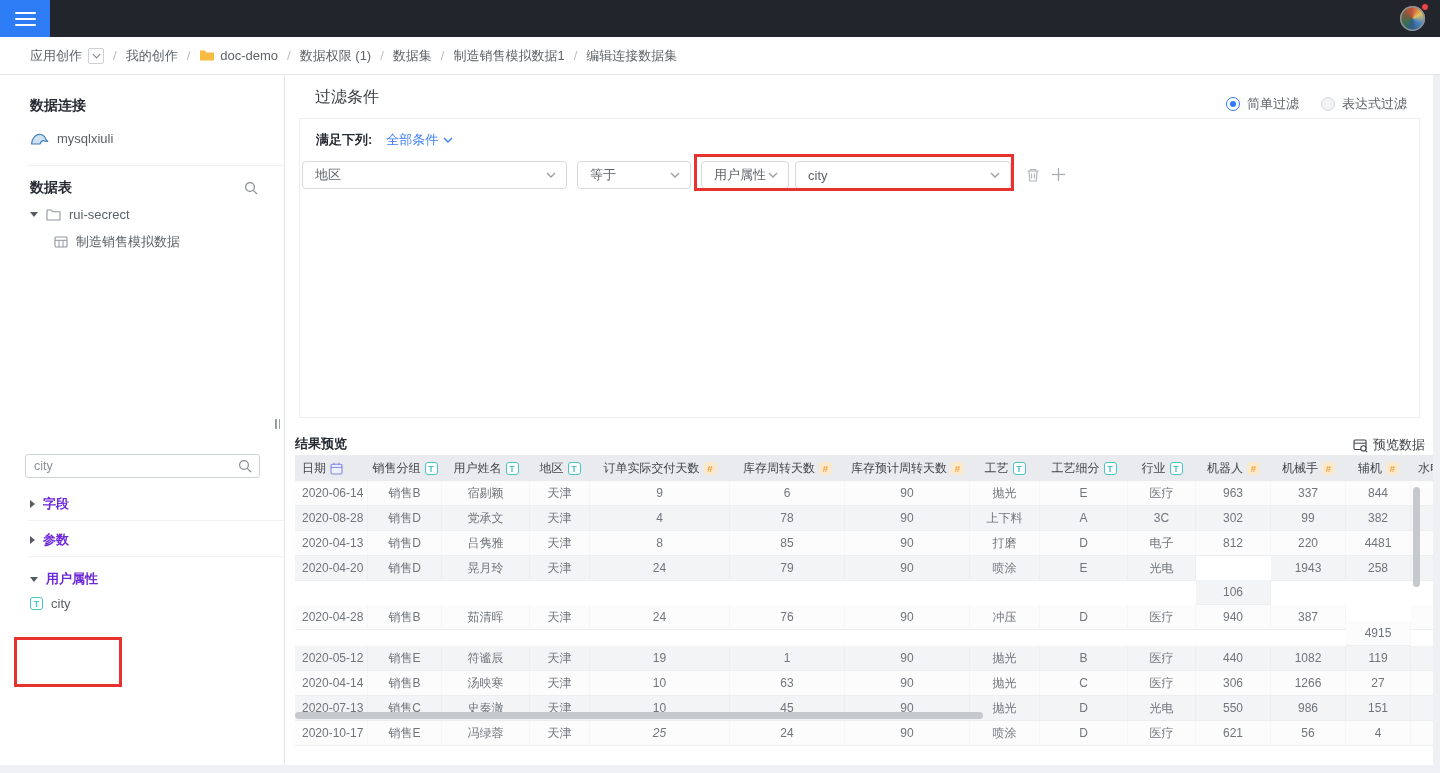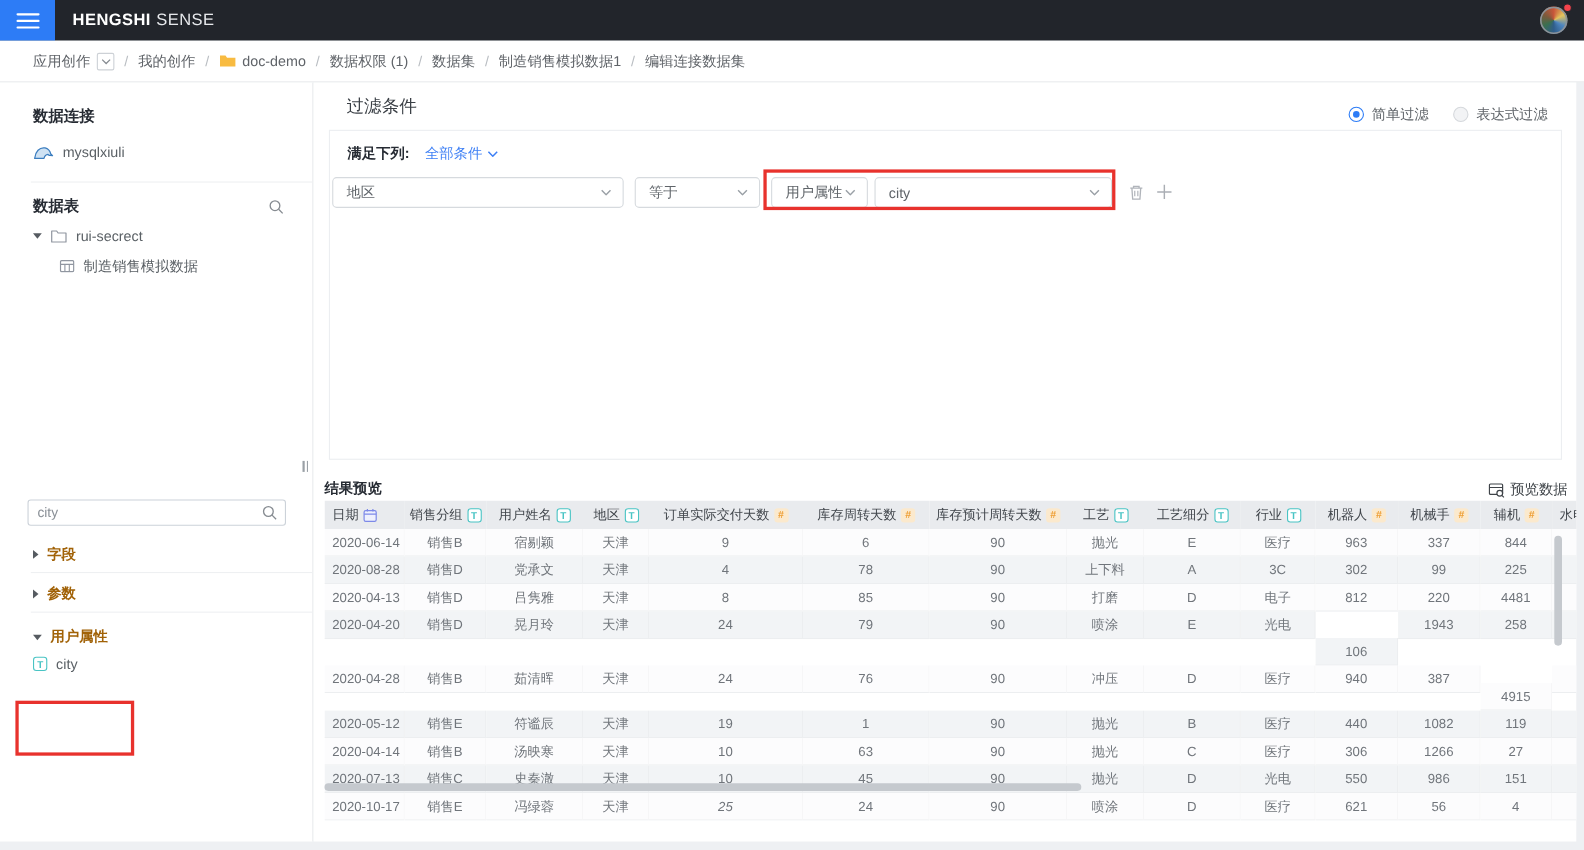--- a/index.html
+++ b/index.html
@@ -44,21 +44,21 @@
   .sb-title { position:absolute; left:30px; font-size:14px; font-weight:700; color:#262b33; }
   .sb-row { position:absolute; left:30px; display:flex; align-items:center; gap:8px;
     font-size:13px; color:#5b6166; cursor:pointer; }
   .sb-divider { position:absolute; left:28px; right:0; border-top:1px solid #eef0f2; }
   .sb-search { position:absolute; left:25px; top:379px; width:235px; height:24px;
     border:1px solid #ccd2d9; border-radius:3px; background:#fff; display:flex; align-items:center; }
   .sb-search input { flex:1; border:none; outline:none; background:transparent; padding:0 8px;
     font-size:12.5px; color:#8a9097; font-family:inherit; }
   .sb-search .mag { margin-right:7px; display:flex; }
   .sb-section { position:absolute; left:30px; display:flex; align-items:center; gap:8px;
-    font-size:13px; font-weight:700; color:#a16207; cursor:pointer; }
+    font-size:13px; font-weight:700; color:#6d28d9; cursor:pointer; }
   .caret-right { width:0; height:0; border-top:4px solid transparent; border-bottom:4px solid transparent;
     border-left:5px solid #565b61; }
   .caret-down { width:0; height:0; border-left:4px solid transparent; border-right:4px solid transparent;
     border-top:5px solid #565b61; }
 
   .ticon { display:inline-block; width:13px; height:13px; line-height:12px; border:1px solid var(--teal);
     border-radius:3px; color:var(--teal); font-size:9px; font-weight:700; text-align:center;
     background:#fff; flex:none; }
   .hicon { display:inline-block; width:13px; height:13px; line-height:13px; border-radius:3px;
     background:#fbe9cd; color:var(--orange); font-size:9.5px; font-weight:700; text-align:center; flex:none; }
@@ -128,24 +128,20 @@
 </style>
 </head>
 <body>
 
 <div class="topbar">
   <div class="hamburger">
       <i></i>
       <i></i>
       <i></i>
     </div>
-  <div class="brand">
-    <b>HENGSHI</b>
-    <span>SENSE</span>
-  </div>
   <div class="avatar"></div>
   <div class="avatar-dot"></div>
 </div>
 
 <div class="breadcrumb">
     <span class="bc-item">
       <span>应用创作</span>
       <span class="bc-dd">
         <svg width="9" height="6" viewBox="0 0 10 6">
           <path d="M1 1 L5 5 L9 1" stroke="#868b91" stroke-width="1.3" fill="none"></path>
@@ -418,21 +414,21 @@
         <div class="td" style="width: 88px;">党承文</div>
         <div class="td" style="width: 60px;">天津</div>
         <div class="td" style="width: 140px;">4</div>
         <div class="td" style="width: 115px;">78</div>
         <div class="td" style="width: 125px;">90</div>
         <div class="td" style="width: 70px;">上下料</div>
         <div class="td" style="width: 88px;">A</div>
         <div class="td" style="width: 68px;">3C</div>
         <div class="td" style="width: 75px;">302</div>
         <div class="td" style="width: 75px;">99</div>
-        <div class="td" style="width: 65px;">225</div>
+        <div class="td" style="width: 65px;">382</div>
         <div class="td" style="width: 70px;"></div>
       </div>
       <div class="trow odd">
         <div class="td left" style="width: 73px;">2020-04-13</div>
         <div class="td" style="width: 74px;">销售D</div>
         <div class="td" style="width: 88px;">吕隽雅</div>
         <div class="td" style="width: 60px;">天津</div>
         <div class="td" style="width: 140px;">8</div>
         <div class="td" style="width: 115px;">85</div>
         <div class="td" style="width: 125px;">90</div>

